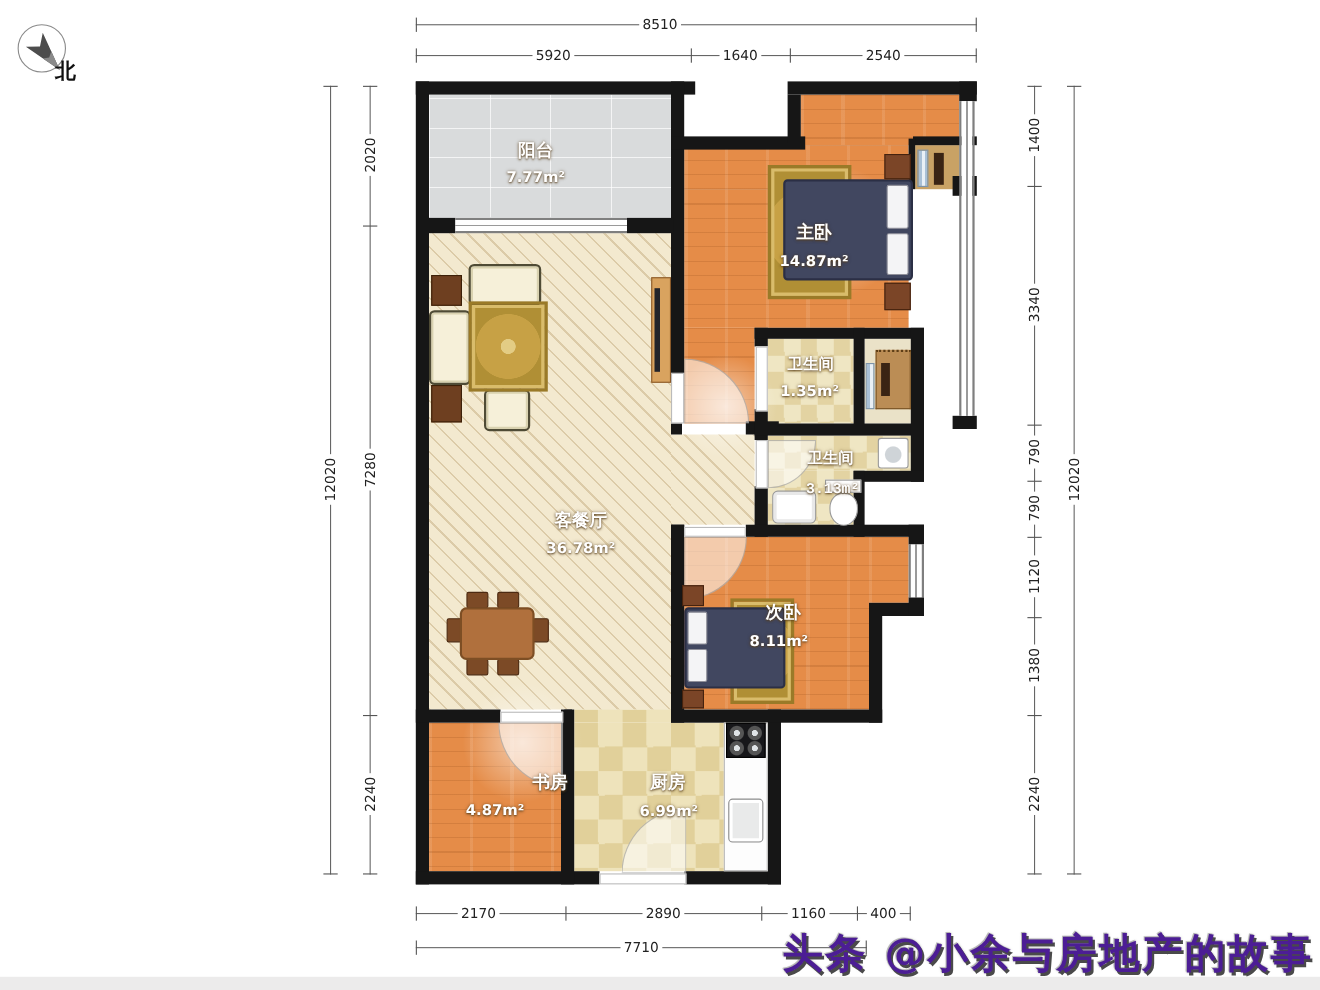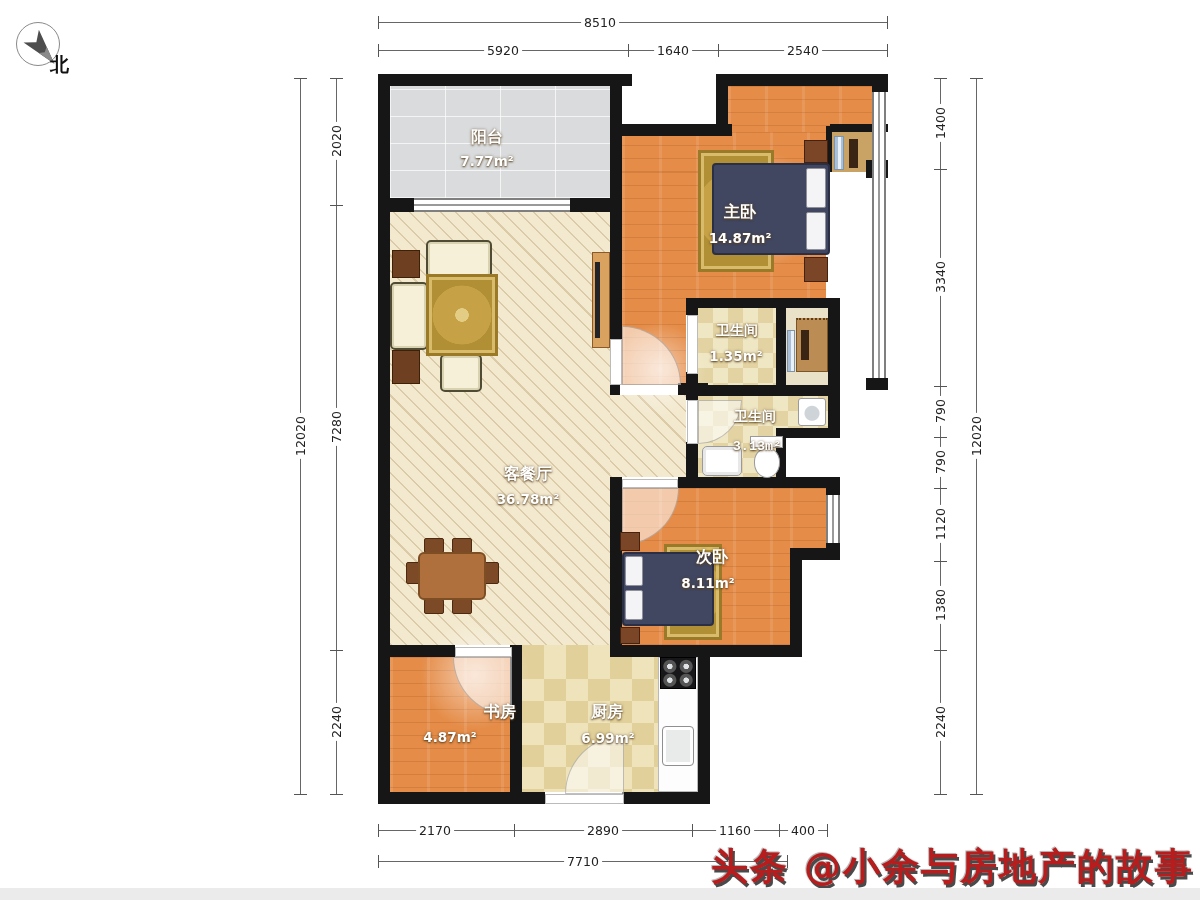--- a/index.html
+++ b/index.html
@@ -41,21 +41,21 @@
   .rname,.rarea{position:absolute;transform:translate(-50%,-50%);color:#fff;white-space:nowrap;text-shadow:0 1px 2px rgba(85,60,25,.95),0 0 3px rgba(85,60,25,.5);}
   .rname{font-size:16px;font-weight:bold;}
   .rarea{font-size:13.5px;font-weight:bold;}
   .dline{position:absolute;background:#666;}
   .tick{position:absolute;background:#555;}
   .dlabel{position:absolute;transform:translate(-50%,-50%);background:#fff;padding:0 3px;font-size:12.5px;color:#222;white-space:nowrap;}
   .dlabel.v{transform:translate(-50%,-50%) rotate(-90deg);}
   .compass{position:absolute;left:8px;top:8px;width:74px;height:76px;}
   .compass .ring{position:absolute;left:8px;top:14px;width:42px;height:42px;border:1.5px solid #8a8a8a;border-radius:50%;}
   .compass .north{position:absolute;left:42px;top:44px;font-size:19px;font-weight:bold;color:#111;}
-  .wmark{position:absolute;right:6px;bottom:8px;font-size:37px;font-weight:bold;letter-spacing:2px;color:#b91c1c;text-shadow:2px 3px 0 #4a4a4a,-1px -1px 0 rgba(150,150,150,.6),0 0 2px rgba(90,90,90,.6);}
+  .wmark{position:absolute;right:6px;bottom:8px;font-size:37px;font-weight:bold;letter-spacing:2px;color:#4c1d95;text-shadow:2px 3px 0 #4a4a4a,-1px -1px 0 rgba(150,150,150,.6),0 0 2px rgba(90,90,90,.6);}
   .botbar{position:absolute;left:0;bottom:0;width:1200px;height:12px;background:#ecebeb;}
 </style>
 </head>
 <body>
 
 <div class="plan">
 
   <div class="floor f-balcony" style="left:390px;top:86px;width:220px;height:112px;"></div>
   <div class="floor f-hatch" style="left:390px;top:212px;width:220px;height:433px;"></div>
   <div class="floor f-hatch" style="left:610px;top:395px;width:76px;height:82px;"></div>

